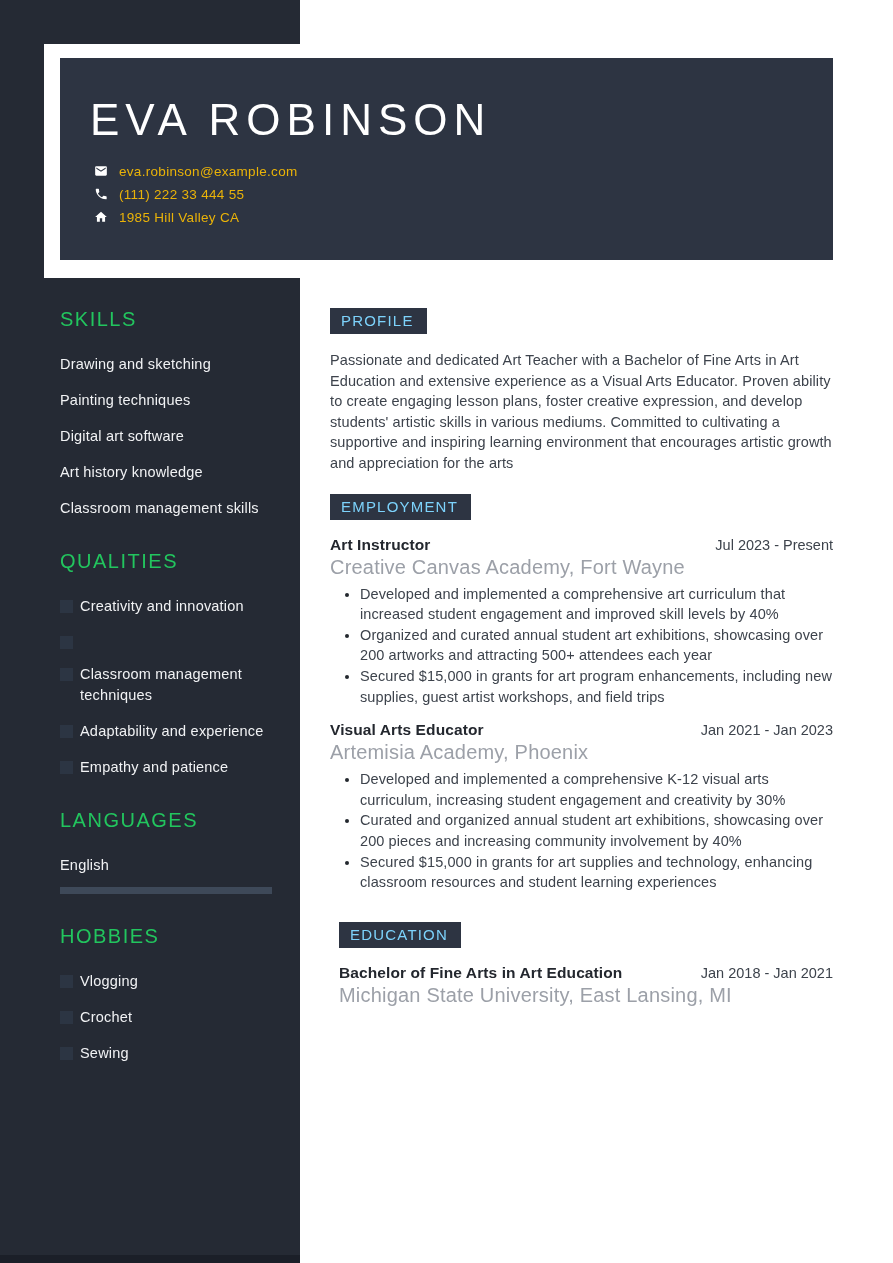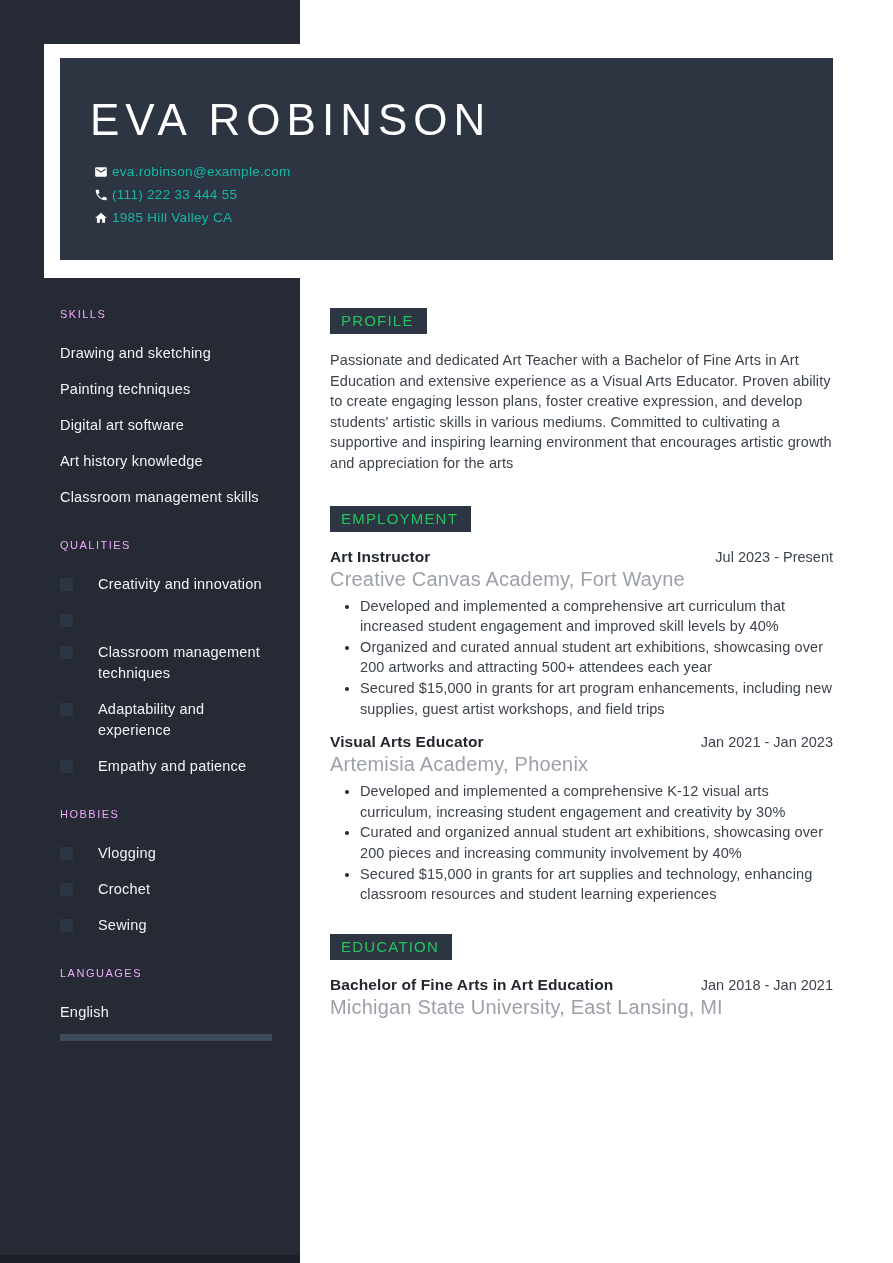--- a/index.html
+++ b/index.html
@@ -16,44 +16,44 @@
   .top-block   { position:absolute; left:0; top:0; width:300px; height:44px; background:#252a34; }
   .sidebar-panel { position:absolute; left:0; top:278px; width:300px; height:985px; background:#252a34;
                    box-sizing:border-box; padding:30px 28px 0 60px; }
   .bottom-edge { position:absolute; left:0; top:1255px; width:300px; height:8px; background:#1b1f28; }
 
   
   .header-box { position:absolute; left:60px; top:58px; width:773px; height:202px; background:#2d3442;
                 box-sizing:border-box; padding:38px 30px 0 30px; color:#fff; }
   .name { margin:0; font-size:44px; font-weight:500; letter-spacing:6px; color:#ffffff; line-height:1.1; }
   .contact { list-style:none; margin:20px 0 0 4px; padding:0; }
-  .contact li { display:flex; align-items:center; gap:4px; margin-bottom:8px;
-                font-size:13.5px; letter-spacing:.3px; color:#14b8a6; }
+  .contact li { display:flex; gap:11px; margin-bottom:8px;
+                font-size:13.5px; letter-spacing:.3px; color:#eab308; }
   .contact .ci { width:14px; height:14px; display:inline-flex; align-items:center; justify-content:center; flex:0 0 14px; }
   .contact .ci svg { width:14px; height:14px; fill:#ffffff; }
 
   
   .side-section { margin-bottom:31px; }
-  .side-heading { margin:0 0 23px 0; font-size:11px; font-weight:400; letter-spacing:1.5px; color:#f0abfc; }
+  .side-heading { margin:0 0 23px 0; font-size:20px; font-weight:400; letter-spacing:1.5px; color:#22c55e; }
   .plain-list, .bullet-list { list-style:none; margin:0; padding:0; }
   .plain-list li { color:#f1f2f4; font-size:14.5px; line-height:21px; margin-bottom:15px; letter-spacing:.2px; }
-  .bullet-list li { display:flex; gap:25px; color:#f1f2f4; font-size:14.5px; line-height:21px;
+  .bullet-list li { display:flex; gap:7px; color:#f1f2f4; font-size:14.5px; line-height:21px;
                     margin-bottom:15px; letter-spacing:.2px; }
   .sq { width:13px; height:13px; background:#2c3543; flex:0 0 13px; margin-top:4px; }
   .lang-item { color:#f1f2f4; font-size:14.5px; line-height:21px; letter-spacing:.2px; }
   .lang-bar { margin-top:11px; width:212px; height:7px; background:#2c3543; }
   .lang-fill { height:100%; background:#3e4959; }
 
   
   .main { position:absolute; left:330px; top:308px; width:503px; }
-  .section-label { display:inline-block; background:#2d3442; color:#22c55e; font-size:15px;
+  .section-label { display:inline-block; background:#2d3442; color:#7dd3fc; font-size:15px;
                    letter-spacing:1.2px; padding:4px 13px 5px 11px; }
   .profile-text { margin:16px 0 0; font-size:14.5px; line-height:20.6px; color:#3d434c; letter-spacing:.1px; }
-  .section-employment { margin-top:32px; }
-  .section-education { margin-top:29px; }
+  .section-employment { margin-top:20px; }
+  .section-education { margin-top:29px;margin-left:9px; }
   .job { margin-top:16px; }
   .job + .job { margin-top:14px; }
   .job-head { display:flex; justify-content:space-between; align-items:baseline; }
   .job-title { font-size:15.5px; font-weight:bold; color:#23272e; letter-spacing:.1px;text-align:right; }
   .job-dates { font-size:14.5px; color:#3d434c; white-space:nowrap; }
   .job-company { margin-top:2px; font-size:20px; color:#9ca0a8; letter-spacing:.2px; }
   .bullets { margin:5px 0 0; padding-left:30px; }
   .bullets li { font-size:14.5px; line-height:20.6px; color:#3d434c; letter-spacing:.1px; }
   .bullets li::marker { color:#23272e; }
   .edu-entry { margin-top:16px; }
@@ -128,45 +128,45 @@
             <span>Adaptability and experience</span>
           </li>
         <li>
             <span class="sq"></span>
             <span>Empathy and patience</span>
           </li>
       </ul>
     </section>
 
     <section class="side-section">
-      <h2 class="side-heading">HOBBIES</h2>
-      <ul class="bullet-list">
-        <li>
-            <span class="sq"></span>
-            <span>Vlogging</span>
-          </li>
-        <li>
-            <span class="sq"></span>
-            <span>Crochet</span>
-          </li>
-        <li>
-            <span class="sq"></span>
-            <span>Sewing</span>
-          </li>
-      </ul>
-    </section>
-
-    <section class="side-section">
       <h2 class="side-heading">LANGUAGES</h2>
       <div class="lang-item">
         <span>English</span>
         <div class="lang-bar">
           <div class="lang-fill" style="width: 100%;"></div>
         </div>
       </div>
+    </section>
+
+    <section class="side-section">
+      <h2 class="side-heading">HOBBIES</h2>
+      <ul class="bullet-list">
+        <li>
+            <span class="sq"></span>
+            <span>Vlogging</span>
+          </li>
+        <li>
+            <span class="sq"></span>
+            <span>Crochet</span>
+          </li>
+        <li>
+            <span class="sq"></span>
+            <span>Sewing</span>
+          </li>
+      </ul>
     </section>
 
   </aside>
 
   <main class="main">
 
     <section>
       <span class="section-label">PROFILE</span>
       <p class="profile-text">Passionate and dedicated Art Teacher with a Bachelor of Fine Arts in Art Education and extensive experience as a Visual Arts Educator. Proven ability to create engaging lesson plans, foster creative expression, and develop students' artistic skills in various mediums. Committed to cultivating a supportive and inspiring learning environment that encourages artistic growth and appreciation for the arts</p>
     </section>

